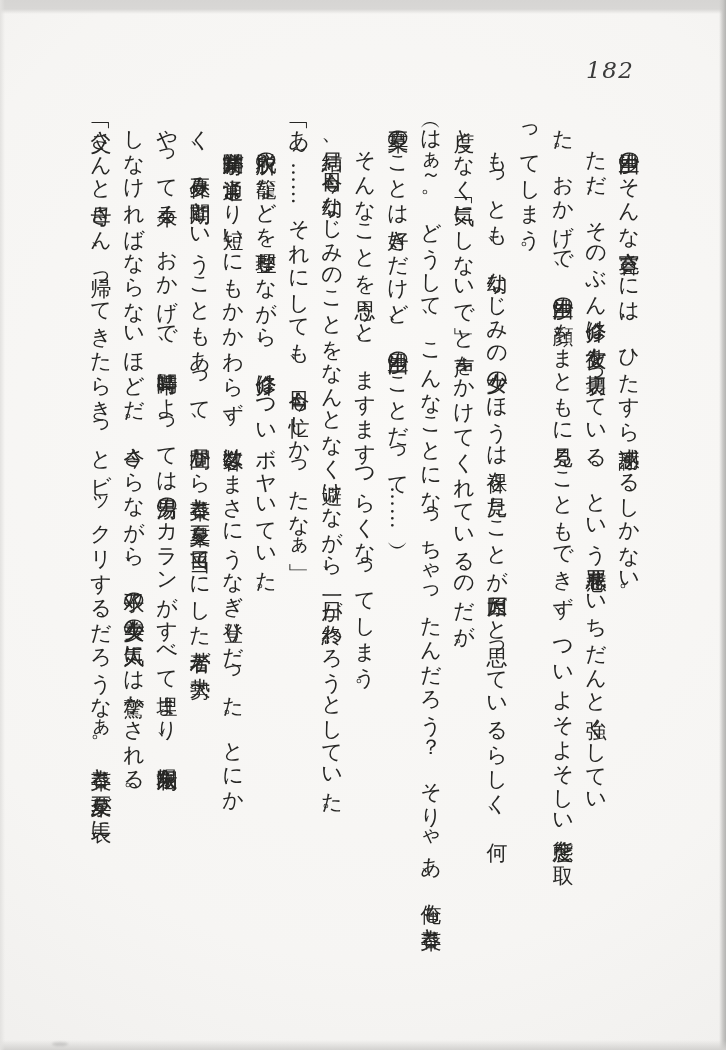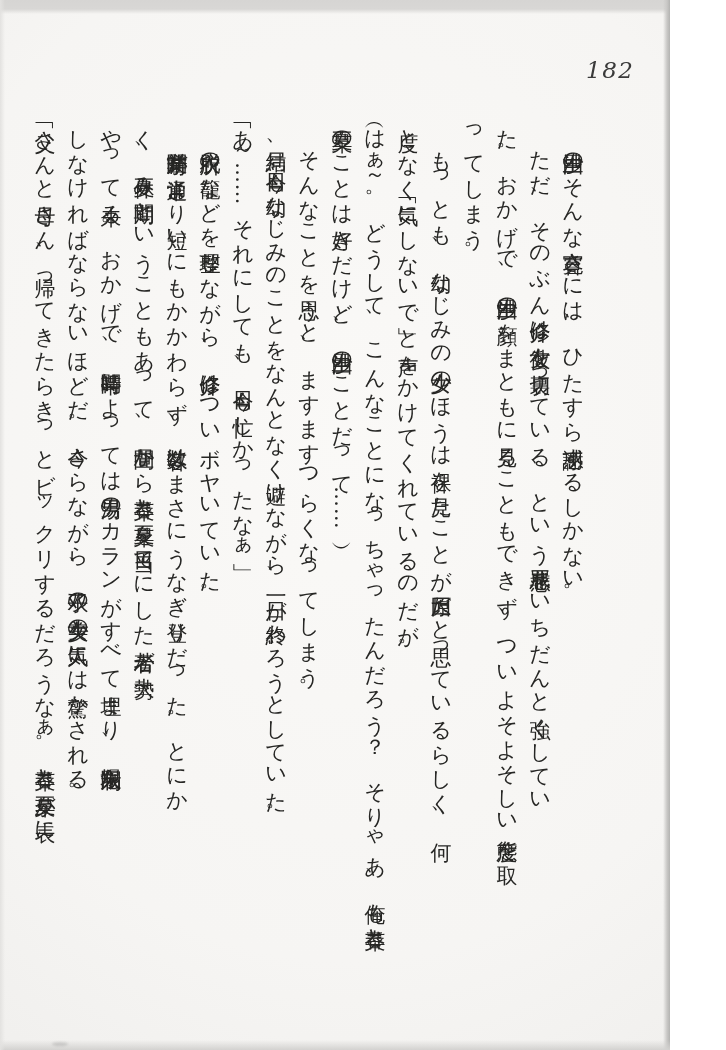--- a/index.html
+++ b/index.html
@@ -3,21 +3,21 @@
 <meta charset="utf-8">
 <style>
   html, body { margin: 0; padding: 0; }
   body {
     width: 726px; height: 1050px;
     font-family: "DejaVu Serif", "Liberation Serif", serif;
     overflow: hidden;
   }
   .scan {
     position: relative;
-    width: 670px; height: 1050px;
+    width: 726px; height: 1050px;
     background:
       radial-gradient(ellipse 120% 90% at 52% 42%,
         #faf9f7 0%, #f6f5f3 55%, #edecea 92%, #e8e7e5 100%);
   }
   .edge-top {
     position: absolute; top: 0; left: 0; right: 0; height: 14px;
     background: linear-gradient(#d6d5d3 0, #d8d7d5 9px, rgba(216,215,213,0) 14px);
   }
   .edge-right {
     position: absolute; top: 0; right: 0; bottom: 0; width: 7px;

